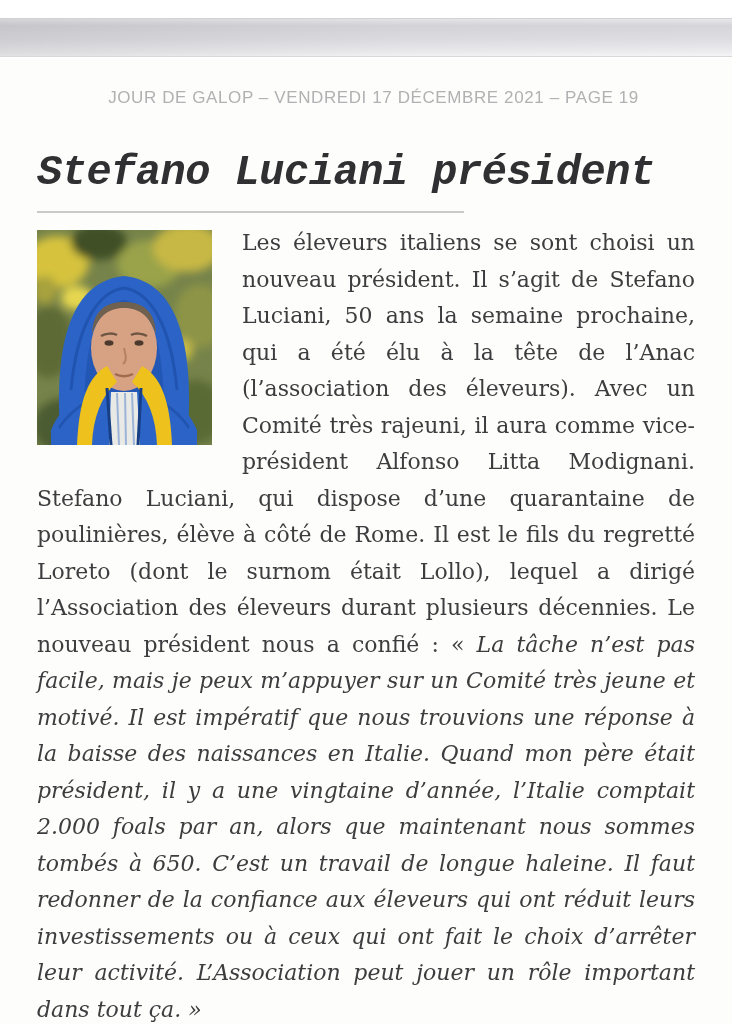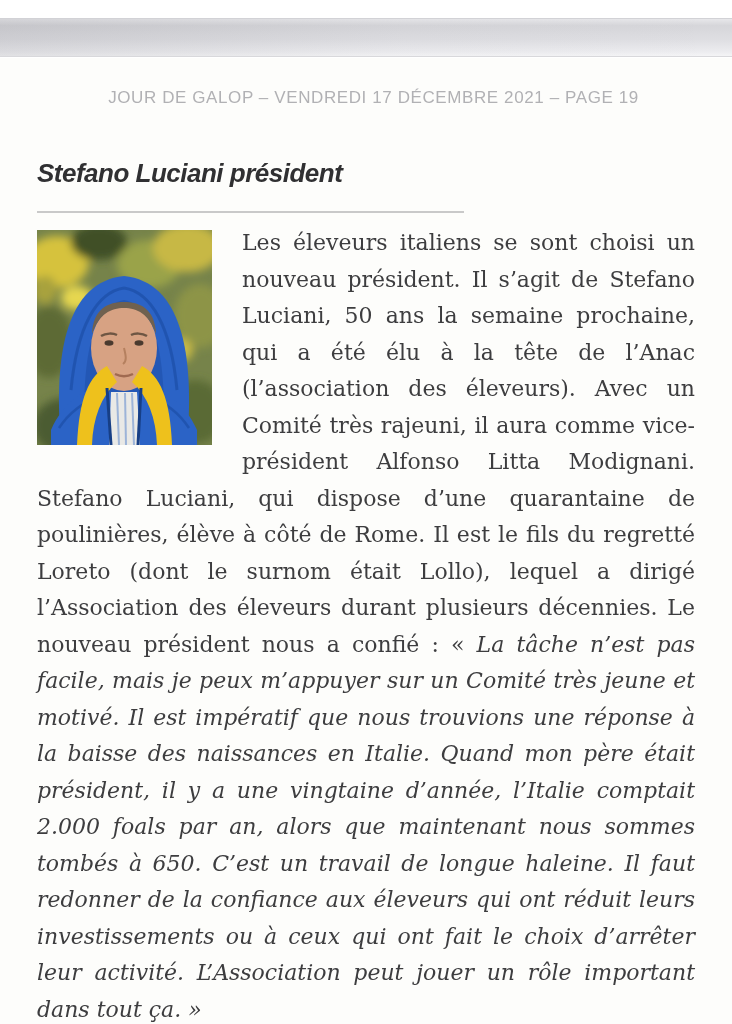--- a/index.html
+++ b/index.html
@@ -52,24 +52,24 @@
     font-weight: 400;
     margin-left: 15px;
   }
 
   .content {
     padding: 0 37px 0 37px;
   }
 
   .article-title {
     margin-top: 42px;
-    font-family: Liberation Sans, sans-serif;
+    font-family: Liberation Mono, monospace;
     font-style: italic;
     font-weight: 700;
-    font-size: 26px;
+    font-size: 42px;
     line-height: 47px;
     color: #303032;
     letter-spacing: -0.5px;
   }
   .article-title .t-line { display: block; }
 
   .title-rule {
     margin-top: 14px;
     width: 427px;
     height: 2px;

